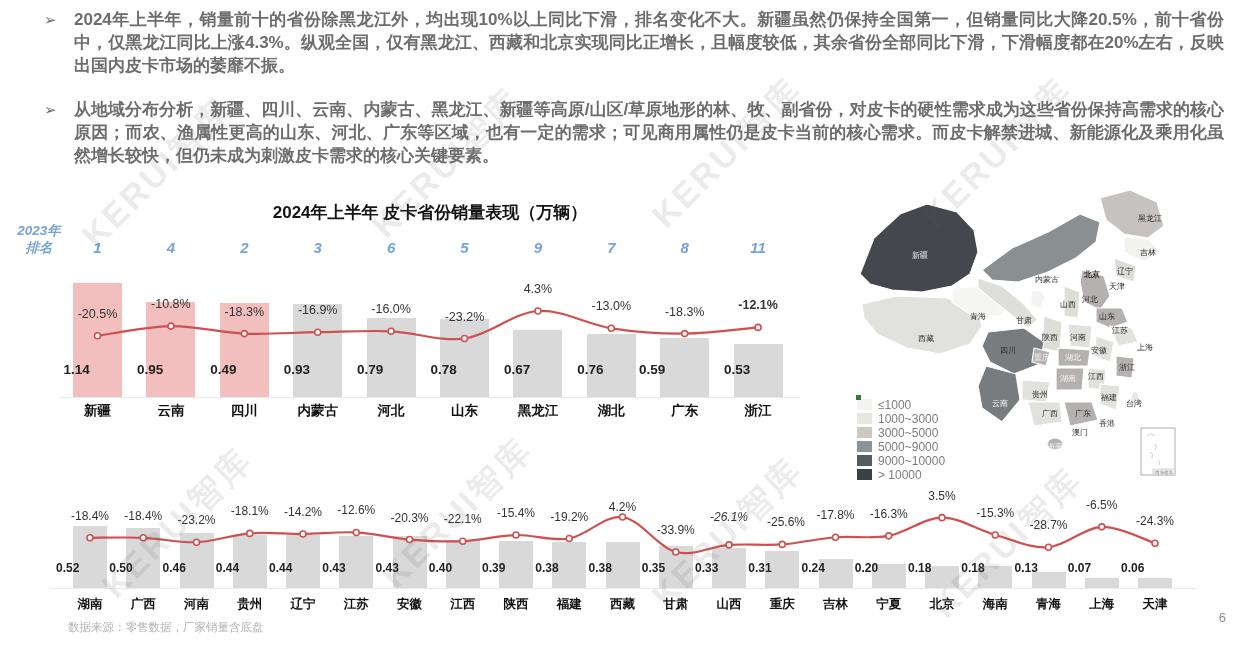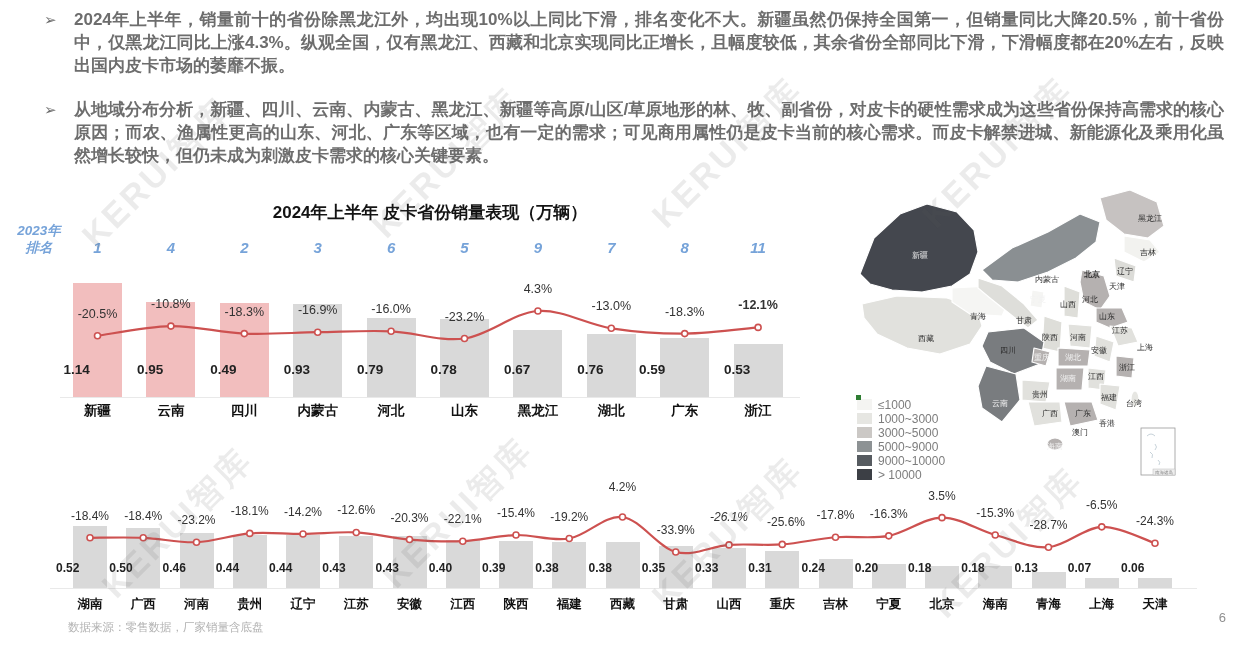--- a/index.html
+++ b/index.html
@@ -201,21 +201,21 @@
       <div class="val" style="left: 378.75px; width: 68px;">0.40</div>
       <div class="pct" style="left: 378.75px; width: 68px; top: 32.196px;">-22.1%</div>
       <div class="pname" style="left: 378.75px; width: 68px;">江西</div>
       <div class="val" style="left: 432px; width: 68px;">0.39</div>
       <div class="pct" style="left: 432px; width: 68px; top: 26.032px;">-15.4%</div>
       <div class="pname" style="left: 432px; width: 68px;">陕西</div>
       <div class="val" style="left: 485.25px; width: 68px;">0.38</div>
       <div class="pct" style="left: 485.25px; width: 68px; top: 29.528px;">-19.2%</div>
       <div class="pname" style="left: 485.25px; width: 68px;">福建</div>
       <div class="val" style="left: 538.5px; width: 68px;">0.38</div>
-      <div class="pct" style="left: 538.5px; width: 68px; top: 0;">4.2%</div>
+      <div class="pct" style="left: 538.5px; width: 68px; top: 20px;">4.2%</div>
       <div class="pname" style="left: 538.5px; width: 68px;">西藏</div>
       <div class="val" style="left: 591.75px; width: 68px;">0.35</div>
       <div class="pct" style="left: 591.75px; width: 68px; top: 43.052px;">-33.9%</div>
       <div class="pname" style="left: 591.75px; width: 68px;">甘肃</div>
       <div class="val" style="left: 645px; width: 68px;">0.33</div>
       <div class="pct" style="left: 645px; width: 68px; top: 30px; font-style: italic;">-26.1%</div>
       <div class="pname" style="left: 645px; width: 68px;">山西</div>
       <div class="val" style="left: 698.25px; width: 68px;">0.31</div>
       <div class="pct" style="left: 702px; width: 68px; top: 35.416px;">-25.6%</div>
       <div class="pname" style="left: 698.25px; width: 68px;">重庆</div>

